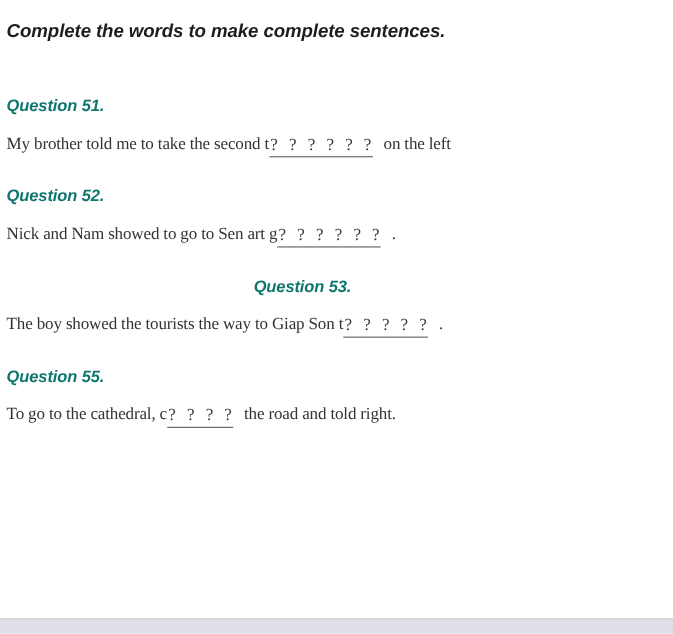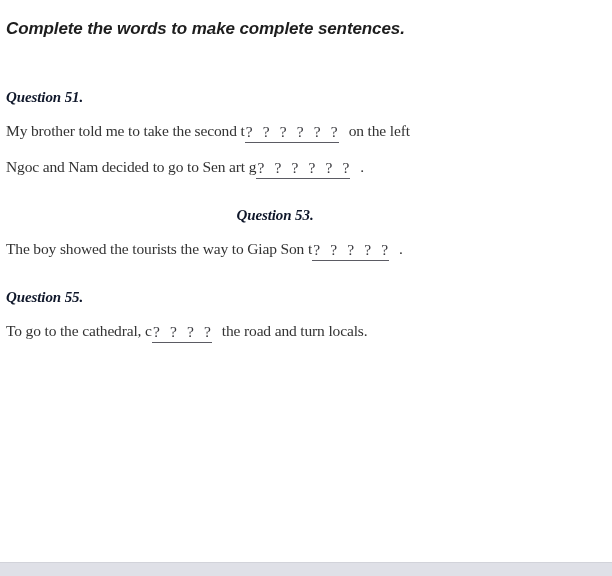--- a/index.html
+++ b/index.html
@@ -40,25 +40,24 @@
 
   
   .question-block {
     margin: 0;
   }
 
   .question-label {
     font-size: 15px;
     font-weight: bold;
     font-style: italic;
-    color: #0f172a;
+    color: #0f766e;
     line-height: 20px;
     letter-spacing: -0.1px;
     white-space: nowrap;
-    font-family: Liberation Serif, serif;
   }
 
   .question-sentence {
     font-size: 15.5px;
     font-weight: normal;
     font-style: normal;
     color: #333333;
     line-height: 22px;
     letter-spacing: -0.15px;
     white-space: nowrap;
@@ -134,35 +133,36 @@
   <div class="worksheet-title">Complete the words to make complete sentences.</div>
 
   <div class="question-block">
     <div class="question-label" id="q51-label">Question 51.</div>
     <div class="question-sentence" id="q51-sentence">
       <span class="prefix-letter">My brother told me to take the second t</span><span class="blank"><span class="qmark">?</span><span class="qmark">?</span><span class="qmark">?</span><span class="qmark">?</span><span class="qmark">?</span><span class="qmark">?</span></span><span class="tail-gap"></span><span class="tail-text">on the left</span>
     </div>
   </div>
 
   <div class="question-block">
+    <div class="question-label" id="q52-label">Question 52.</div>
     <div class="question-sentence" id="q52-sentence">
-      <span class="prefix-letter">Ngoc and Nam decided to go to Sen art g</span><span class="blank"><span class="qmark">?</span><span class="qmark">?</span><span class="qmark">?</span><span class="qmark">?</span><span class="qmark">?</span><span class="qmark">?</span></span><span class="tail-gap"></span><span class="tail-text">.</span>
+      <span class="prefix-letter">Nick and Nam showed to go to Sen art g</span><span class="blank"><span class="qmark">?</span><span class="qmark">?</span><span class="qmark">?</span><span class="qmark">?</span><span class="qmark">?</span><span class="qmark">?</span></span><span class="tail-gap"></span><span class="tail-text">.</span>
     </div>
   </div>
 
   <div class="question-block">
     <div class="question-label" id="q53-label">Question 53.</div>
     <div class="question-sentence" id="q53-sentence">
       <span class="prefix-letter">The boy showed the tourists the way to Giap Son t</span><span class="blank"><span class="qmark">?</span><span class="qmark">?</span><span class="qmark">?</span><span class="qmark">?</span><span class="qmark">?</span></span><span class="tail-gap"></span><span class="tail-text">.</span>
     </div>
   </div>
 
 
   <div class="question-block">
     <div class="question-label" id="q55-label">Question 55.</div>
     <div class="question-sentence" id="q55-sentence">
-      <span class="prefix-letter">To go to the cathedral, c</span><span class="blank"><span class="qmark">?</span><span class="qmark">?</span><span class="qmark">?</span><span class="qmark">?</span></span><span class="tail-gap"></span><span class="tail-text">the road and turn locals.</span>
+      <span class="prefix-letter">To go to the cathedral, c</span><span class="blank"><span class="qmark">?</span><span class="qmark">?</span><span class="qmark">?</span><span class="qmark">?</span></span><span class="tail-gap"></span><span class="tail-text">the road and told right.</span>
     </div>
   </div>
 
   <div class="bottom-band"></div>
 
 </div>
 
 </body></html>

